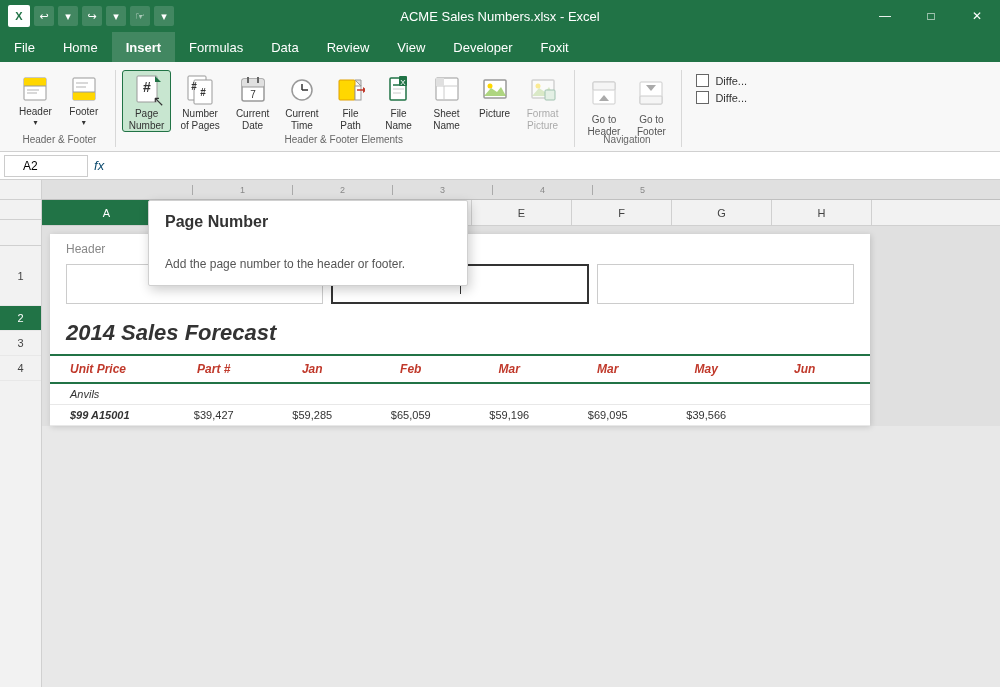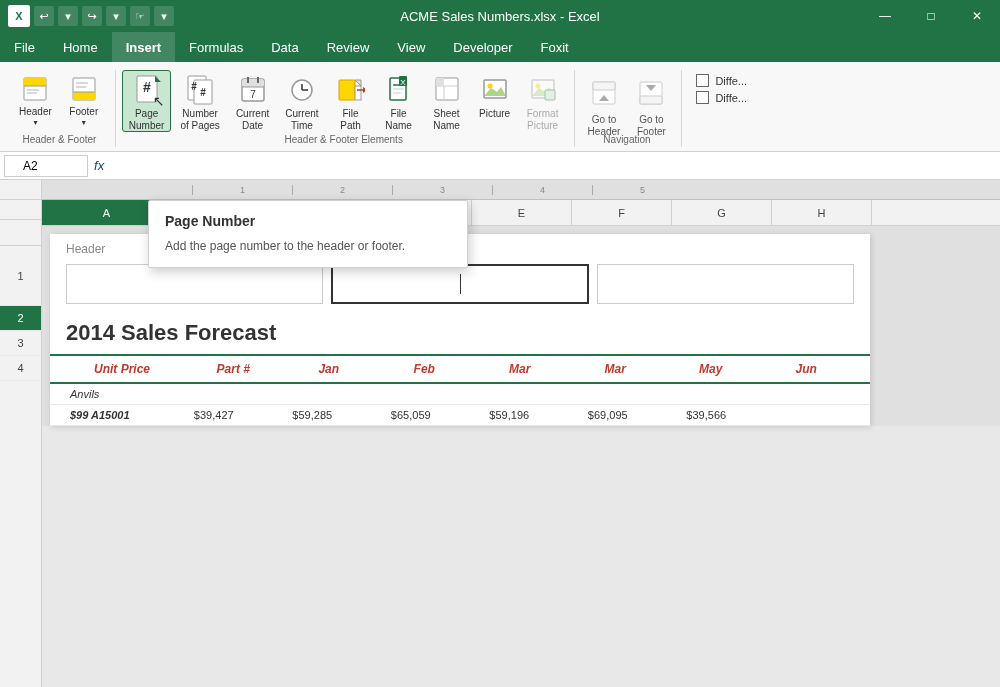--- a/index.html
+++ b/index.html
@@ -226,39 +226,40 @@
       left: 50%; top: 8px; bottom: 8px;
       width: 1px; background: #333;
       animation: blink 1s infinite;
     }
     @keyframes blink { 0%,100%{opacity:1} 50%{opacity:0} }
 
     .sheet-title-row {
       padding: 8px 16px;
       font-size: 22px;
       font-weight: bold;
+      font-style: italic;
       color: #333;
     }
 
     .data-header-row {
       display: flex;
       padding: 0 16px;
       border-top: 2px solid #217346;
       border-bottom: 2px solid #217346;
     }
     .data-header-cell {
       flex: 1;
       padding: 6px 4px;
       font-size: 12px;
       font-weight: bold;
       color: #c0392b;
       font-style: italic;
       text-align: center;
     }
-    .data-header-cell:first-child { text-align: left; margin-left: 24px; }
+    .data-header-cell:first-child { text-align: left; }
 
     .data-row {
       display: flex;
       padding: 0 16px;
       border-bottom: 1px solid #e8e8e8;
     }
     .data-cell {
       flex: 1;
       padding: 4px;
       font-size: 11px;
@@ -274,24 +275,24 @@
       left: 148px;
       background: white;
       border: 1px solid #d0d0d0;
       box-shadow: 2px 4px 12px rgba(0,0,0,0.2);
       padding: 12px 16px;
       width: 320px;
       z-index: 100;
       border-radius: 2px;
     }
     .tooltip-title {
-      font-size: 14px;
+      font-size: 16px;
       font-weight: 600;
       color: #333;
-      margin-bottom: 8px;
+      margin-bottom: 24px;
     }
     .tooltip-desc {
       font-size: 12px;
       color: #555;
       line-height: 1.5;
     }
 
     .spreadsheet-outer {
       display: flex;
       flex-direction: column;

